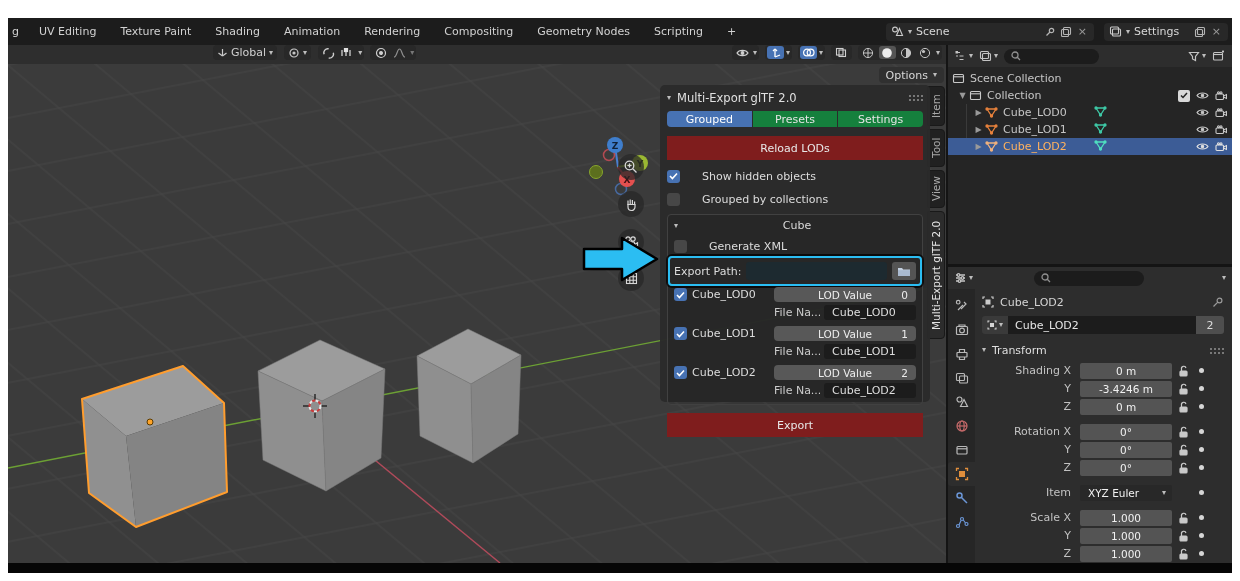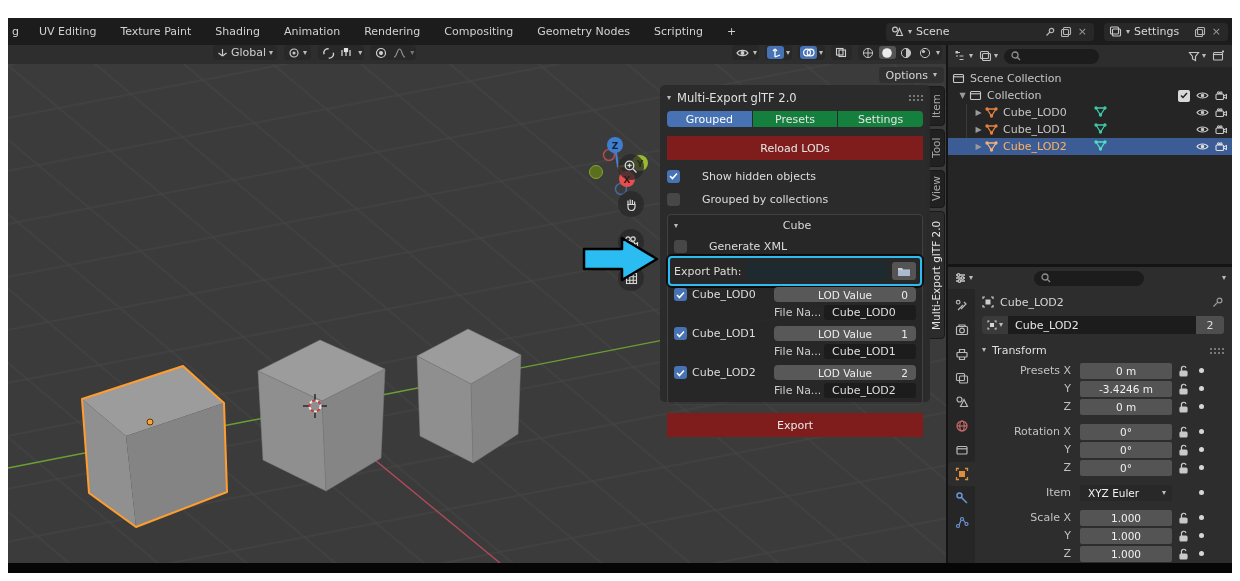--- a/index.html
+++ b/index.html
@@ -773,21 +773,21 @@
               <div class="name-input">Cube_LOD2</div>
               <div class="name-badge">2</div>
             </div>
             <div class="t-head">
               <span class="chev">▾</span>
               <span>Transform</span>
               <span class="grip"></span>
             </div>
             <div style="margin-top:4px">
               <div class="prow">
-                  <span class="plabel">Presets X</span>
+                  <span class="plabel">Shading X</span>
                   <div class="pfield">0 m</div>
                   <span class="plock">
                     <svg width="11" height="12" viewBox="0 0 11 12" fill="none" stroke="#c9c9c9" stroke-width="1.2">
                       <rect x="2" y="6" width="7" height="5" rx="1" fill="#c9c9c9"></rect>
                       <path d="M3.5,6 V4 a2.2,2.2 0 0 1 4.4,-1"></path>
                     </svg>
                   </span>
                   <span class="pdot">
                     <span class="dot"></span>
                   </span>

